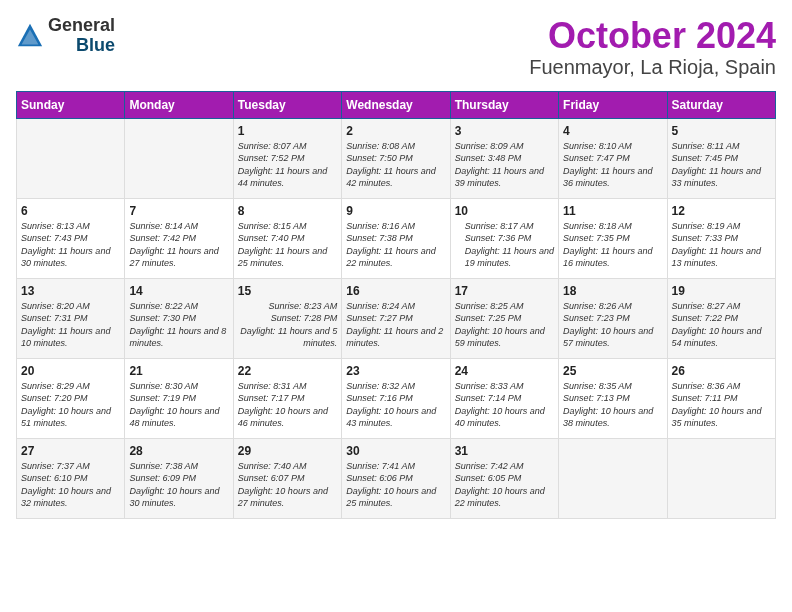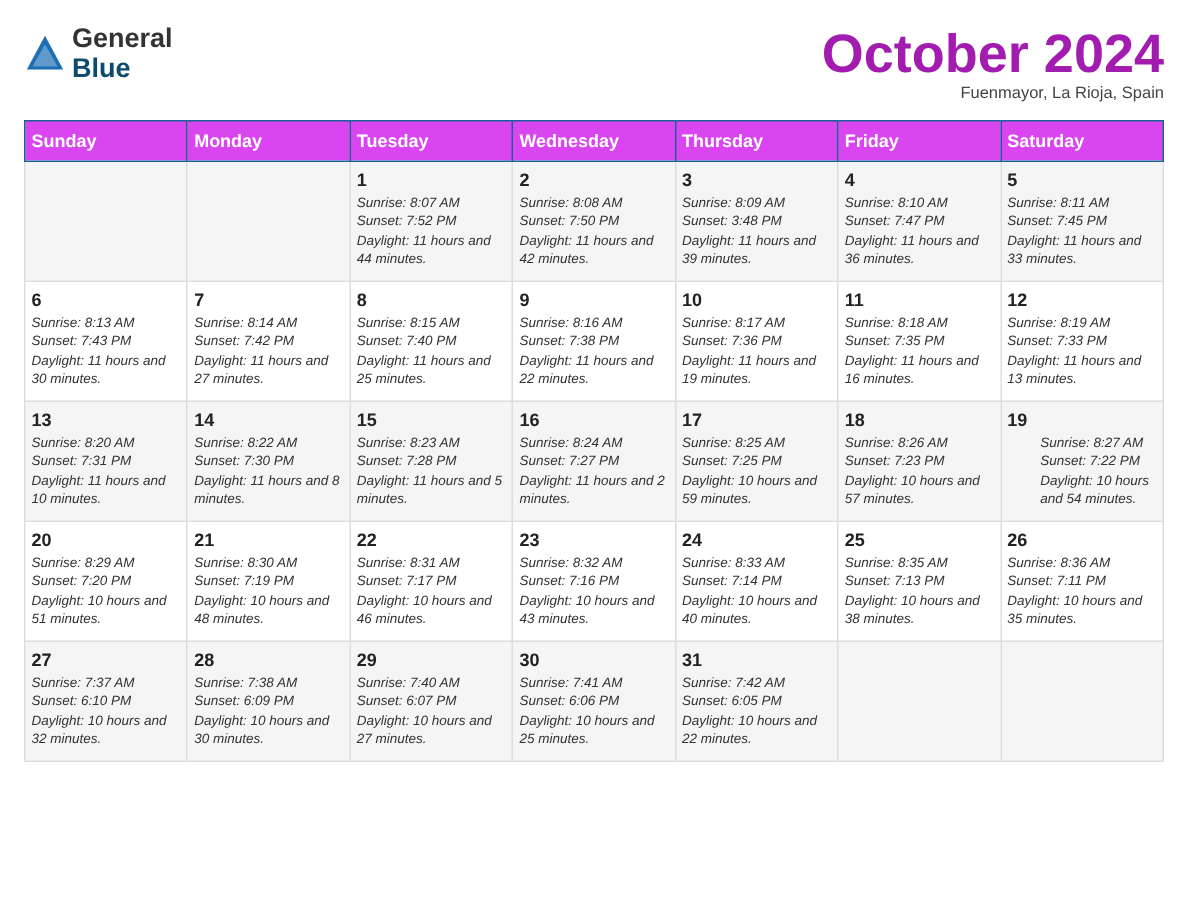--- a/index.html
+++ b/index.html
@@ -18,47 +18,48 @@
     }
     .logo {
       display: flex;
       align-items: center;
       gap: 4px;
     }
     .logo-text {
       font-size: 18px;
       font-weight: bold;
       line-height: 1.1;
+      text-align: right;
     }
     .logo-general { color: #333; }
     .logo-blue { color: #0c4a6e; }
     .logo-icon {
       width: 28px;
       height: 28px;
     }
     .title-block {
       text-align: right;
     }
     .month-title {
       font-size: 36px;
       font-weight: bold;
       color: #a21caf;
       line-height: 1.1;
     }
     .location {
-      font-size: 11px;
+      font-size: 20px;
       color: #444;
     }
     table {
       width: 100%;
       border-collapse: collapse;
       font-size: 10px;
     }
     thead th {
-      background: #d946ef;
+      background: #a21caf;
       color: #fff;
       font-size: 12px;
       font-weight: bold;
       padding: 6px 4px;
       text-align: left;
       border: 1px solid #1a5f9a;
     }
     tbody tr {
       border-bottom: 1px solid #ccc;
     }
@@ -176,21 +177,21 @@
 Daylight: 11 hours and 25 minutes.</div>
         </td>
         <td>
           <span class="day-num">9</span>
           <div class="day-info" style="white-space: pre-line;">Sunrise: 8:16 AM
 Sunset: 7:38 PM
 Daylight: 11 hours and 22 minutes.</div>
         </td>
         <td>
           <span class="day-num">10</span>
-          <div class="day-info" style="white-space: pre-line;">Sunrise: 8:17 AM
+          <div class="day-info" style="white-space: pre-line; margin-left: 10px;">Sunrise: 8:17 AM
 Sunset: 7:36 PM
 Daylight: 11 hours and 19 minutes.</div>
         </td>
         <td>
           <span class="day-num">11</span>
           <div class="day-info" style="white-space: pre-line;">Sunrise: 8:18 AM
 Sunset: 7:35 PM
 Daylight: 11 hours and 16 minutes.</div>
         </td>
         <td>
@@ -208,21 +209,21 @@
 Daylight: 11 hours and 10 minutes.</div>
         </td>
         <td>
           <span class="day-num">14</span>
           <div class="day-info" style="white-space: pre-line;">Sunrise: 8:22 AM
 Sunset: 7:30 PM
 Daylight: 11 hours and 8 minutes.</div>
         </td>
         <td>
           <span class="day-num">15</span>
-          <div class="day-info" style="white-space: pre-line;">Sunrise: 8:23 AM
+          <div class="day-info" style="white-space: pre-line; text-align: right;">Sunrise: 8:23 AM
 Sunset: 7:28 PM
 Daylight: 11 hours and 5 minutes.</div>
         </td>
         <td>
           <span class="day-num">16</span>
           <div class="day-info" style="white-space: pre-line;">Sunrise: 8:24 AM
 Sunset: 7:27 PM
 Daylight: 11 hours and 2 minutes.</div>
         </td>
         <td>
@@ -232,21 +233,21 @@
 Daylight: 10 hours and 59 minutes.</div>
         </td>
         <td>
           <span class="day-num">18</span>
           <div class="day-info" style="white-space: pre-line;">Sunrise: 8:26 AM
 Sunset: 7:23 PM
 Daylight: 10 hours and 57 minutes.</div>
         </td>
         <td>
           <span class="day-num">19</span>
-          <div class="day-info" style="white-space: pre-line; margin-left: 22px;">Sunrise: 8:27 AM
+          <div class="day-info" style="white-space: pre-line;">Sunrise: 8:27 AM
 Sunset: 7:22 PM
 Daylight: 10 hours and 54 minutes.</div>
         </td>
       </tr>
       <tr>
         <td>
           <span class="day-num">20</span>
           <div class="day-info" style="white-space: pre-line;">Sunrise: 8:29 AM
 Sunset: 7:20 PM
 Daylight: 10 hours and 51 minutes.</div>

